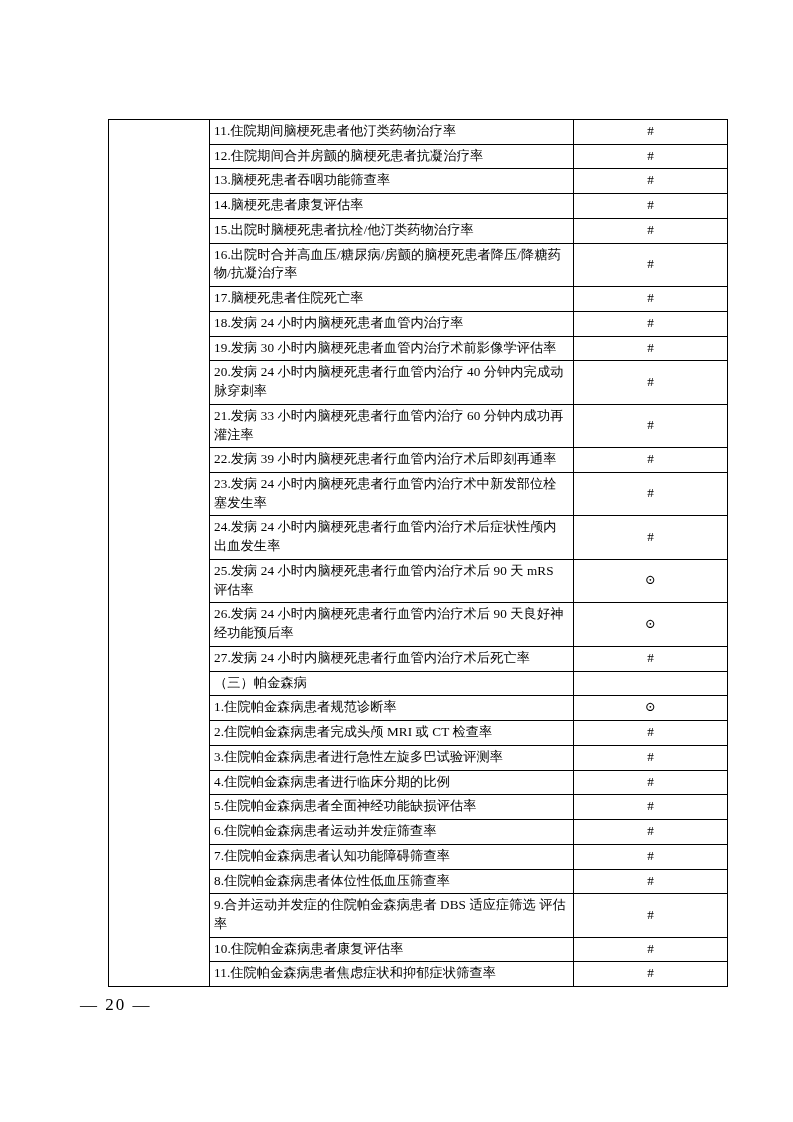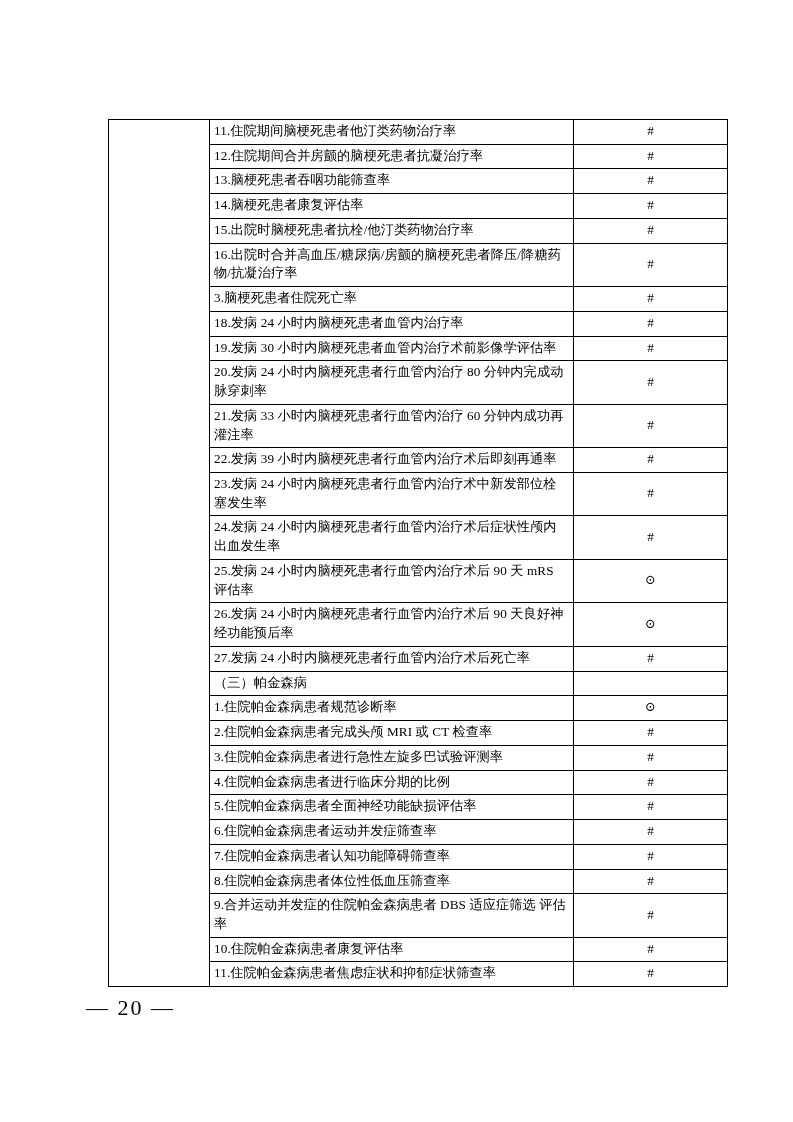--- a/index.html
+++ b/index.html
@@ -56,23 +56,23 @@
   td.item.center {
   }
   .mark-hash {
     font-size: 13px;
   }
   .mark-circle {
     font-size: 13px;
   }
   .page-number {
     position: absolute;
-    left: 86px;
+    left: 80px;
     top: 995px;
-    font-size: 22px;
+    font-size: 17px;
     letter-spacing: 2px;
     white-space: nowrap;
   }
 </style>
 </head>
 <body>
 
 <div class="page">
 
   <table class="doc-table">
@@ -96,33 +96,33 @@
         </tr>
         <tr>
           <td class="col-item item">15.出院时脑梗死患者抗栓/他汀类药物治疗率</td>
           <td class="col-mark mark-hash">#</td>
         </tr>
         <tr>
           <td class="col-item item">16.出院时合并高血压/糖尿病/房颤的脑梗死患者降压/降糖药物/抗凝治疗率</td>
           <td class="col-mark mark-hash">#</td>
         </tr>
         <tr>
-          <td class="col-item item">3.脑梗死患者住院死亡率</td>
+          <td class="col-item item">17.脑梗死患者住院死亡率</td>
           <td class="col-mark mark-hash">#</td>
         </tr>
         <tr>
           <td class="col-item item">18.发病 24 小时内脑梗死患者血管内治疗率</td>
           <td class="col-mark mark-hash">#</td>
         </tr>
         <tr>
           <td class="col-item item">19.发病 30 小时内脑梗死患者血管内治疗术前影像学评估率</td>
           <td class="col-mark mark-hash">#</td>
         </tr>
         <tr>
-          <td class="col-item item">20.发病 24 小时内脑梗死患者行血管内治疗 80 分钟内完成动脉穿刺率</td>
+          <td class="col-item item">20.发病 24 小时内脑梗死患者行血管内治疗 40 分钟内完成动脉穿刺率</td>
           <td class="col-mark mark-hash">#</td>
         </tr>
         <tr>
           <td class="col-item item">21.发病 33 小时内脑梗死患者行血管内治疗 60 分钟内成功再灌注率</td>
           <td class="col-mark mark-hash">#</td>
         </tr>
         <tr>
           <td class="col-item item">22.发病 39 小时内脑梗死患者行血管内治疗术后即刻再通率</td>
           <td class="col-mark mark-hash">#</td>
         </tr>

